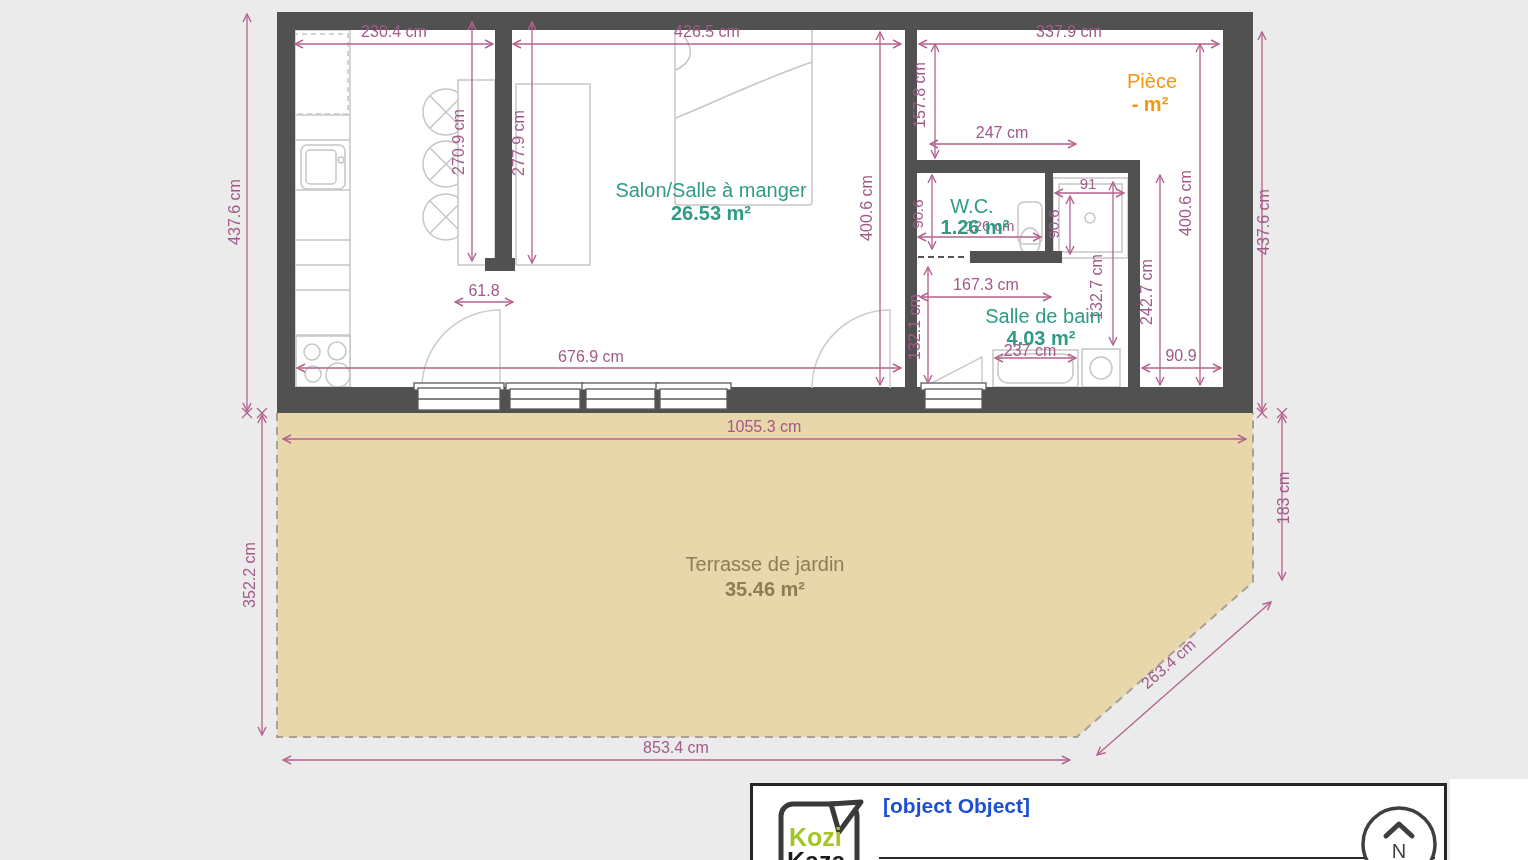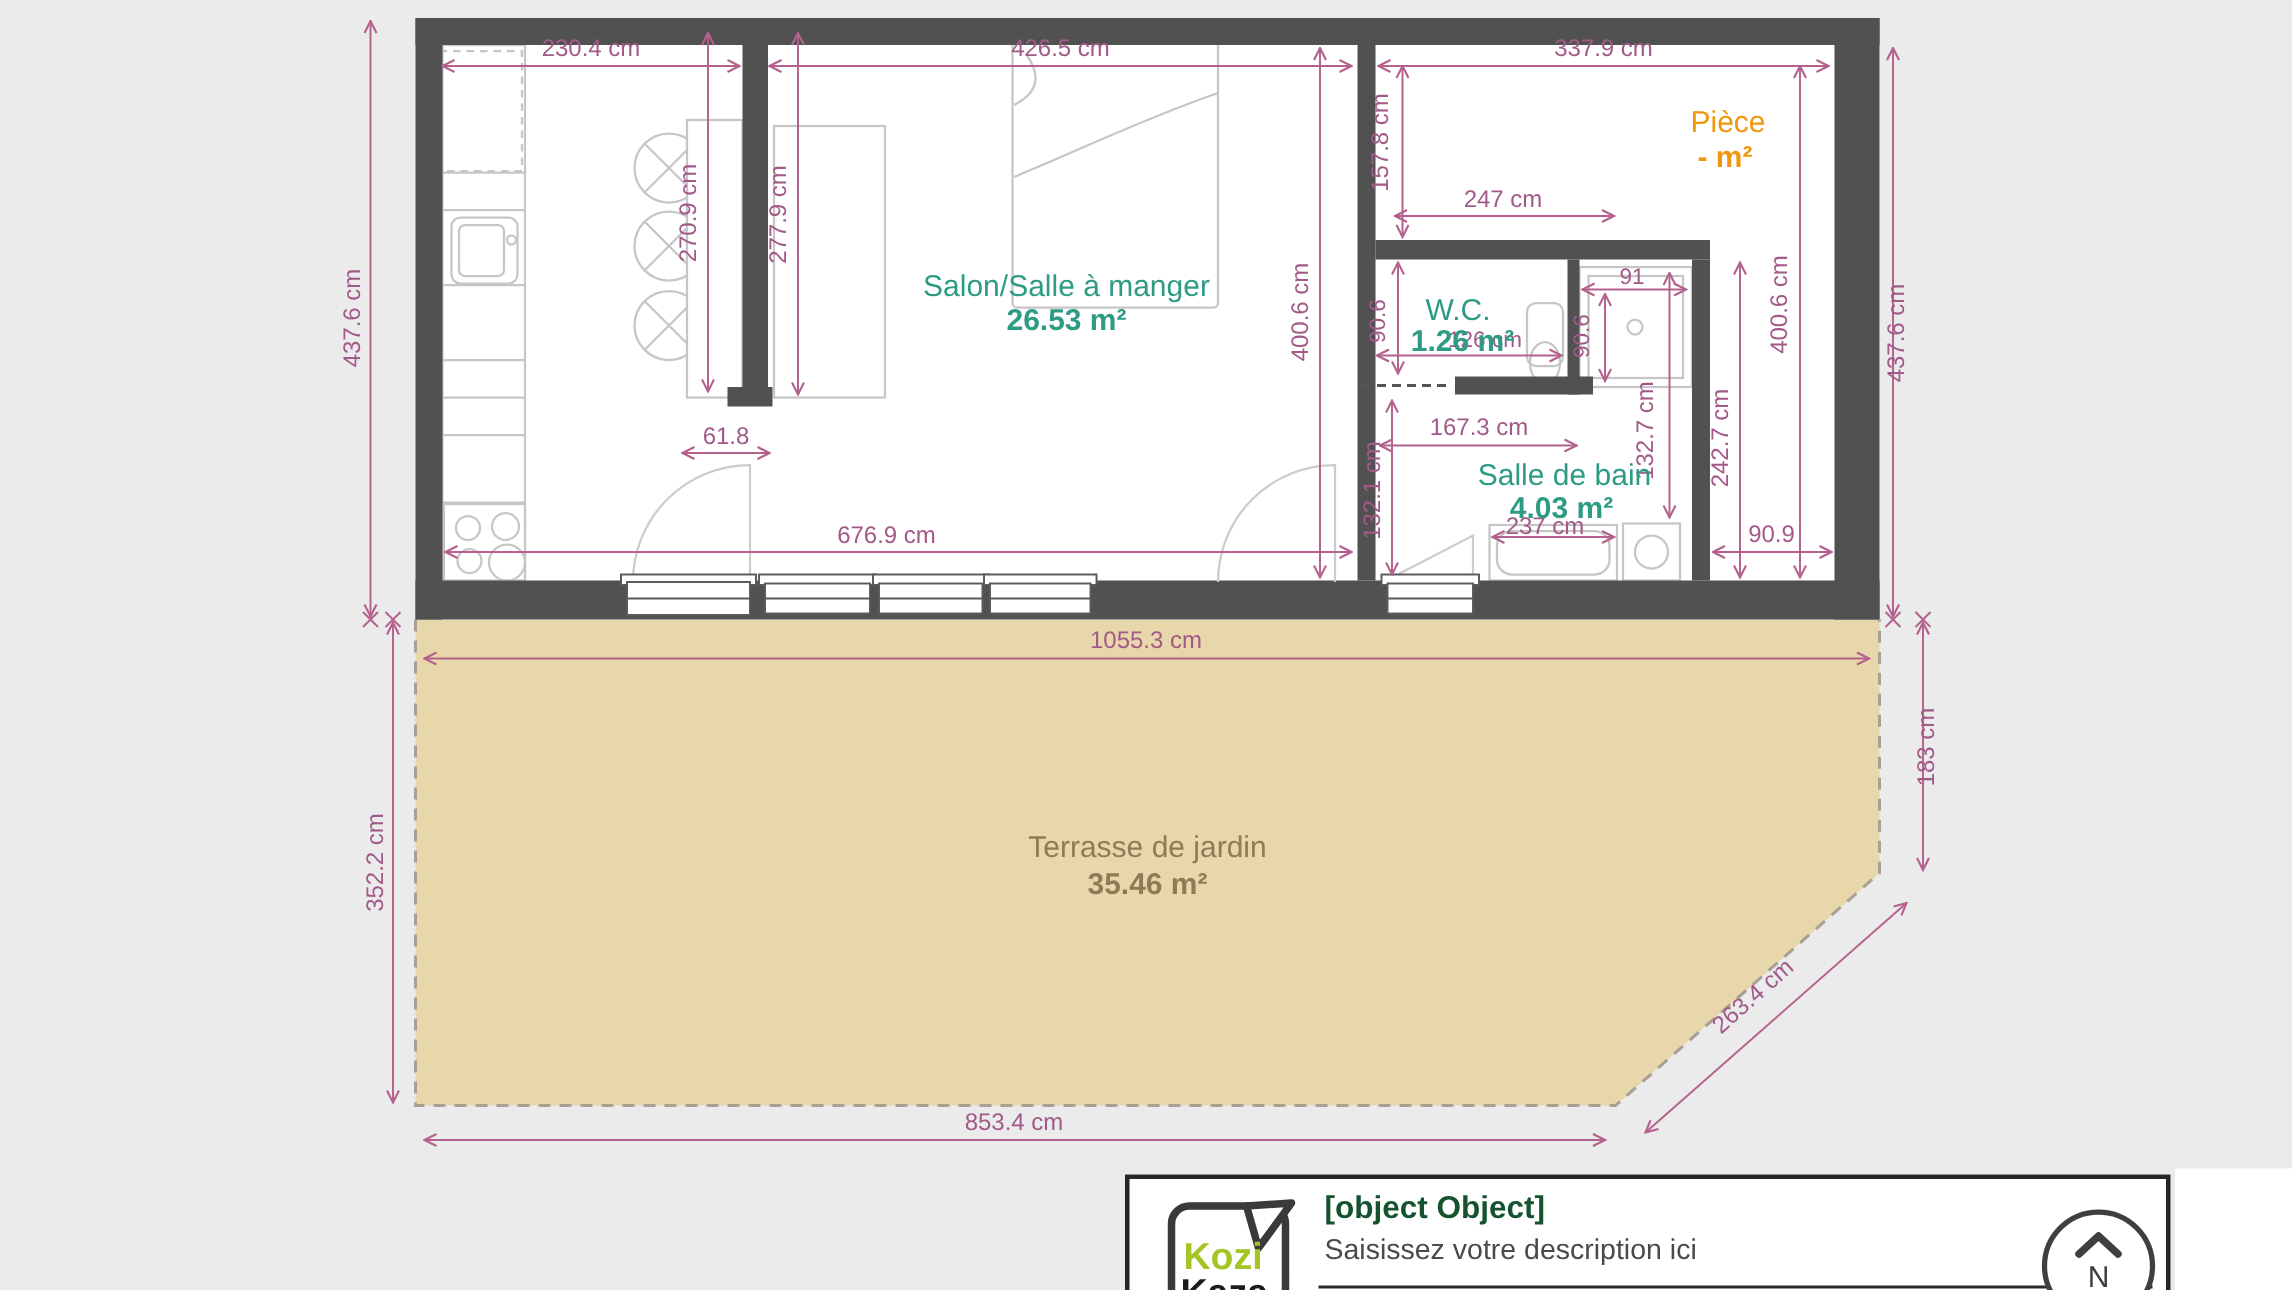--- a/index.html
+++ b/index.html
@@ -17,21 +17,21 @@
 
   .footer-panel{
     position:absolute;left:750px;top:783px;width:697px;height:90px;
     background:#ffffff;border:3px solid #262626;box-sizing:border-box;
   }
   .white-strip{
     position:absolute;left:1450px;top:779px;width:78px;height:81px;background:#ffffff;
   }
   .footer-title{
     position:absolute;left:130px;top:8px;
-    font-size:21px;font-weight:bold;color:#14532d;
+    font-size:21px;font-weight:bold;color:#1d4ed8;
   }
   .footer-desc{
     position:absolute;left:130px;top:37px;
     font-size:19px;color:#4a4a4a;
   }
   .footer-underline{
     position:absolute;left:126px;top:71px;width:556px;height:2px;background:#2a2a2a;
   }
   .logo-wrap{position:absolute;left:20px;top:6px;width:95px;height:80px;}
   .compass-wrap{position:absolute;left:600px;top:8px;width:92px;height:70px;}
@@ -253,21 +253,20 @@
     <svg width="95" height="80" viewBox="0 0 95 80">
       <g stroke="#3a3a3a" stroke-width="5" fill="#ffffff" stroke-linejoin="round">
         <rect x="8" y="12" width="76" height="90" rx="12"></rect>
         <path d="M58,12 L88,10 L66,40 Z"></path>
       </g>
       <text x="16" y="54" font-size="25" font-weight="bold" fill="#a3c626">Kozi</text>
       <text x="14" y="78" font-size="25" font-weight="bold" fill="#1c1c1c">Kaza</text>
     </svg>
   </div>
   <div class="footer-title">[object Object]</div>
-  <div class="footer-desc">Saisissez votre description ici</div>
   <div class="footer-underline"></div>
   <div class="compass-wrap">
     <svg width="92" height="70" viewBox="0 0 92 70">
       <circle cx="46" cy="50" r="36" fill="#ffffff" stroke="#3f3f3f" stroke-width="3.5"></circle>
       <path d="M33,42 L46,30 L59,42" fill="none" stroke="#3f3f3f" stroke-width="5" stroke-linecap="round" stroke-linejoin="round"></path>
       <text x="46" y="64" font-size="20" fill="#3f3f3f" text-anchor="middle">N</text>
     </svg>
   </div>
 </div>
 

